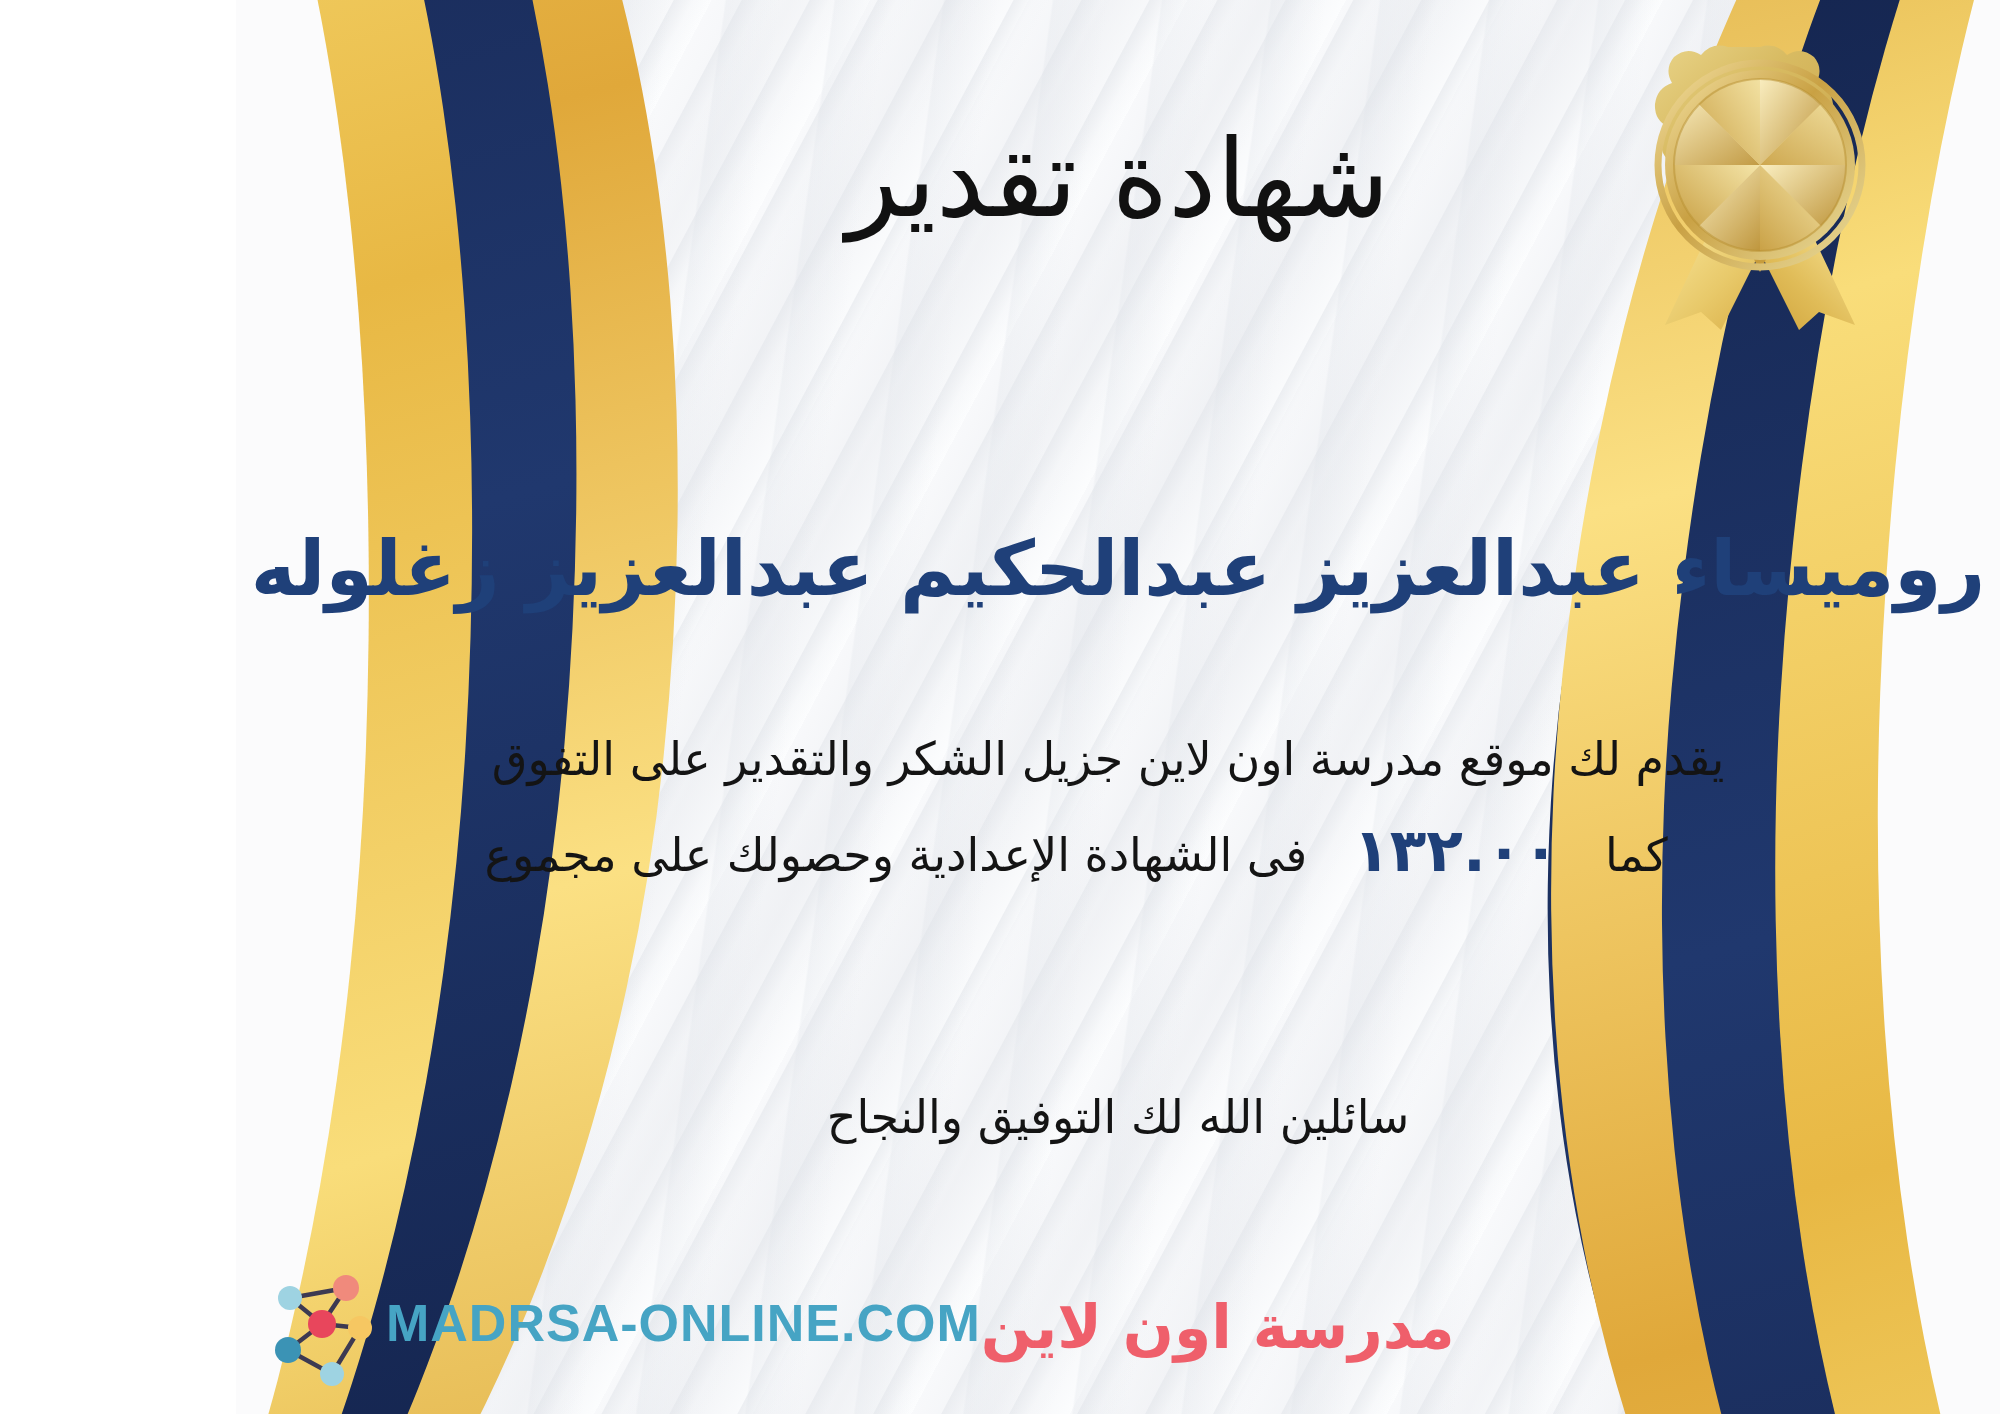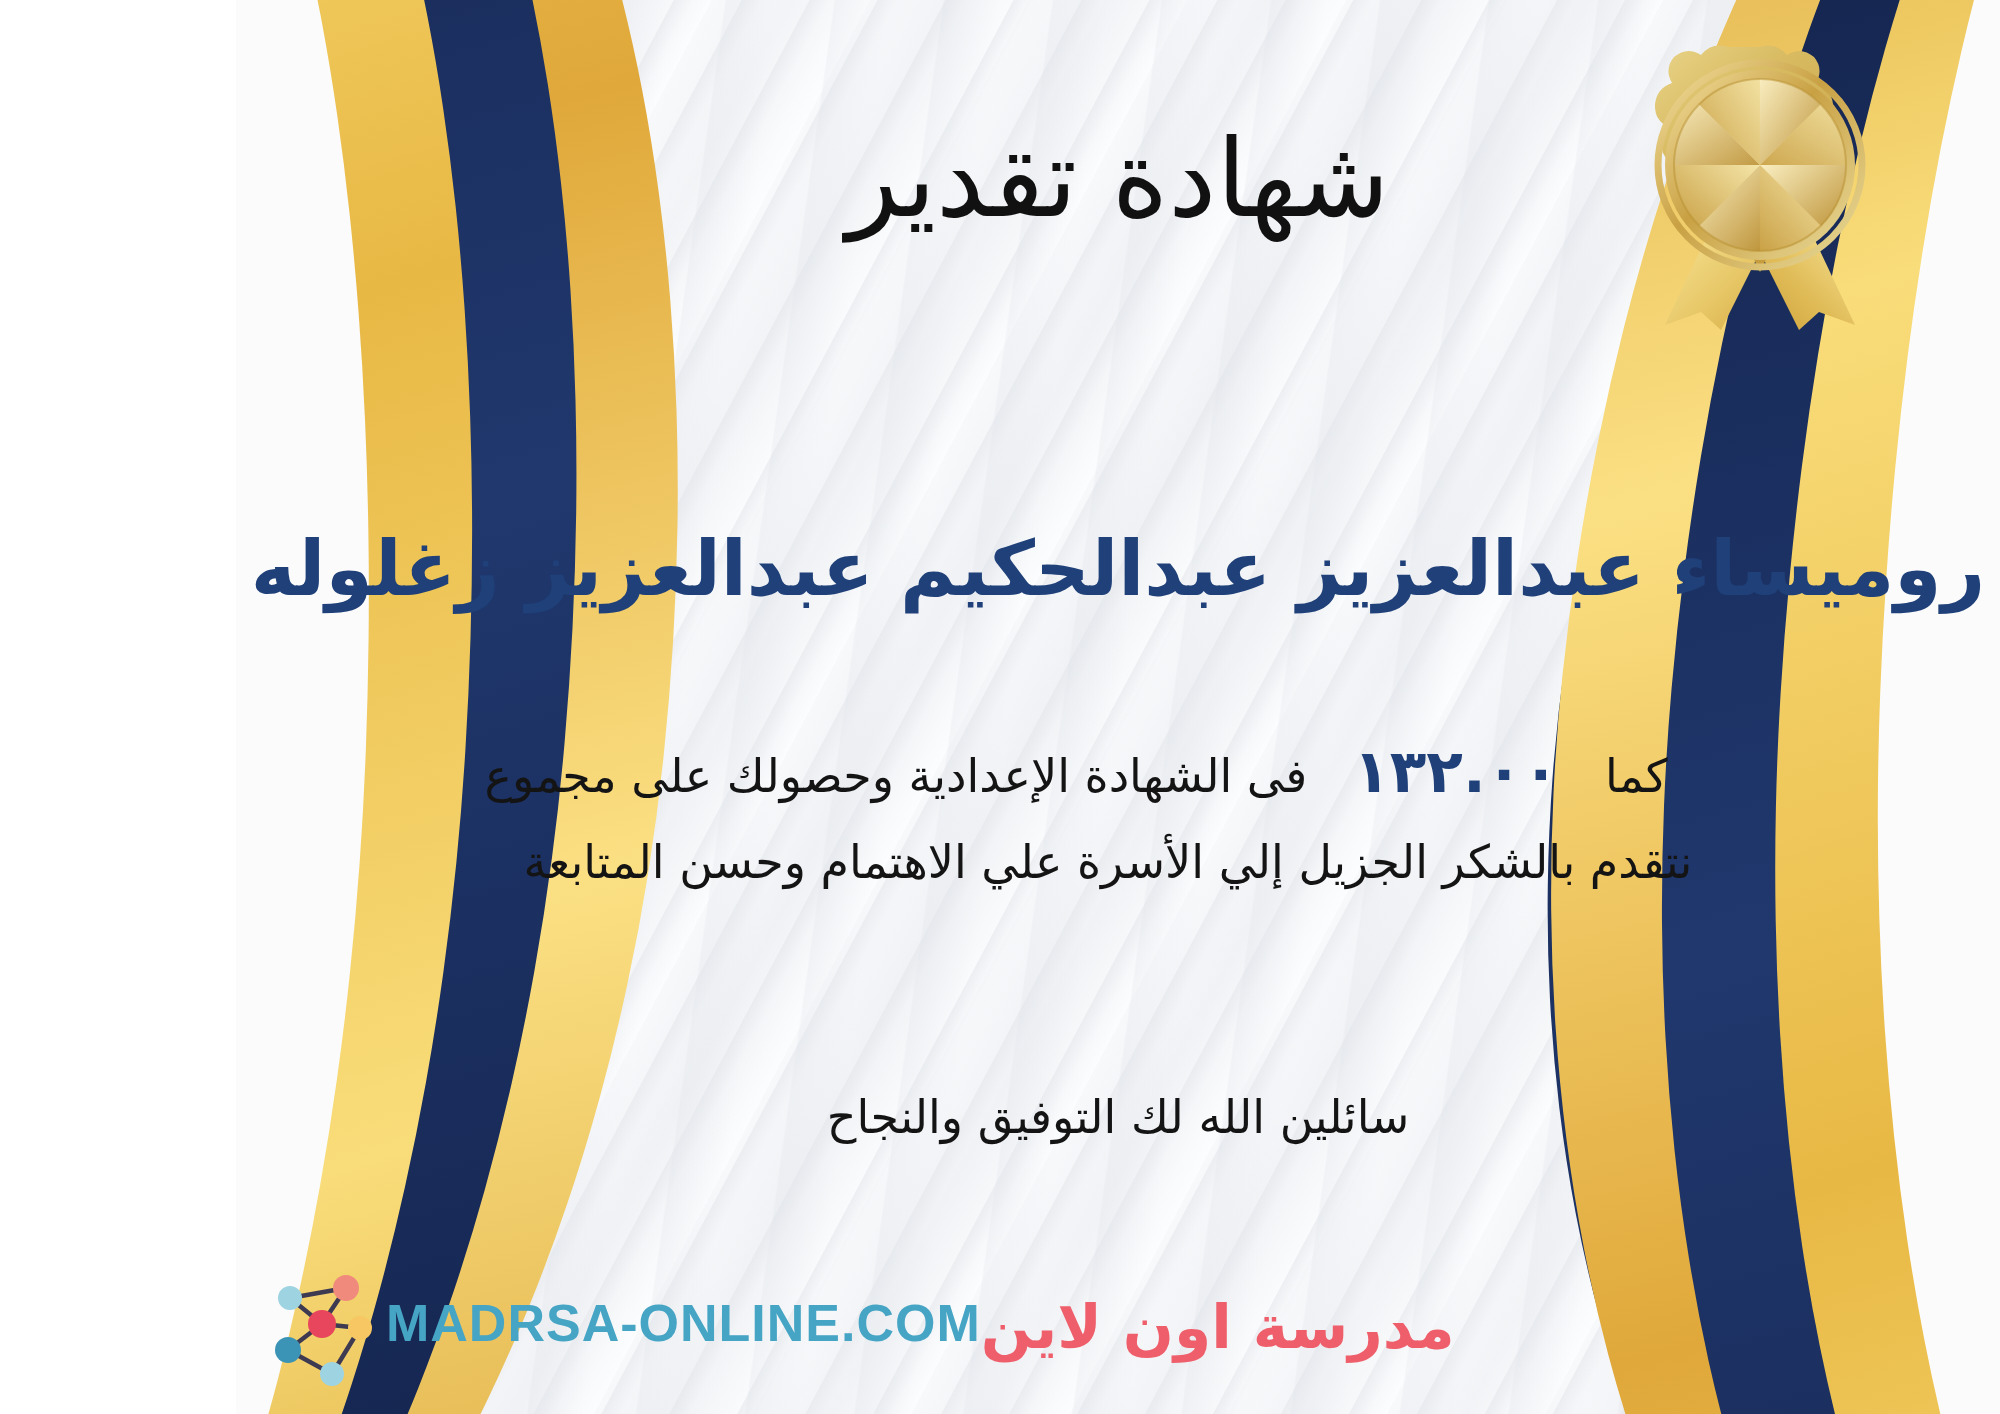--- a/index.html
+++ b/index.html
@@ -317,28 +317,28 @@
         <circle cx="125" cy="125" r="86" fill="none" stroke="#b8902f" stroke-width="2" opacity="0.5"></circle>
       </svg>
     </span>
 
     <div class="cert-title">شهادة تقدير</div>
 
     <div class="student-name">روميساء عبدالعزيز عبدالحكيم عبدالعزيز زغلوله</div>
 
     <div class="body-block">
 
+      <div class="body-line">يقدم لك موقع مدرسة اون لاين جزيل الشكر  والتقدير على التفوق</div>
 
       <div class="body-line line-flex">
         <span class="kama">كما</span>
         <span class="score">١٣٢.٠٠</span>
         <span>فى الشهادة الإعدادية وحصولك على مجموع</span>
       </div>
 
-      <div class="body-line">نتقدم  بالشكر الجزيل إلي الأسرة علي الاهتمام وحسن المتابعة</div>
     </div>
 
     <div class="closing">سائلين الله لك التوفيق  والنجاح</div>
 
     <div class="brand">
       <span class="brand-mark">
         <svg viewBox="0 0 120 130" width="120" height="130" aria-hidden="true">
           <g stroke="#3d3a52" stroke-width="4.5" stroke-linecap="round" fill="none">
             <line x1="30" y1="36" x2="62" y2="62"></line>
             <line x1="62" y1="62" x2="86" y2="26"></line>

